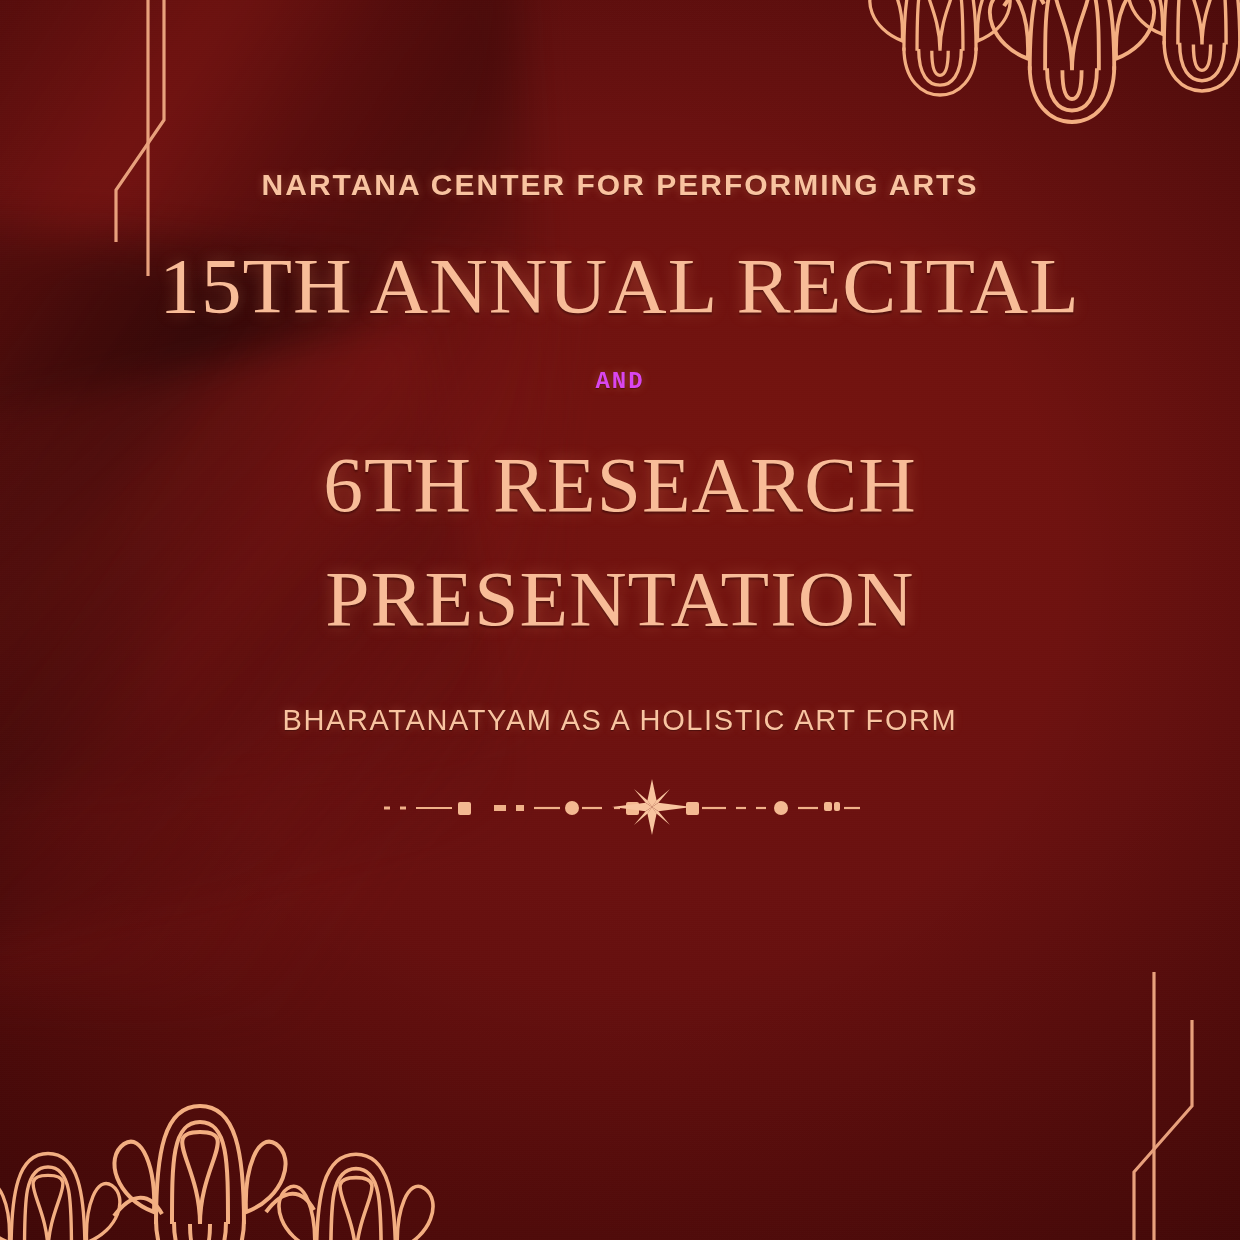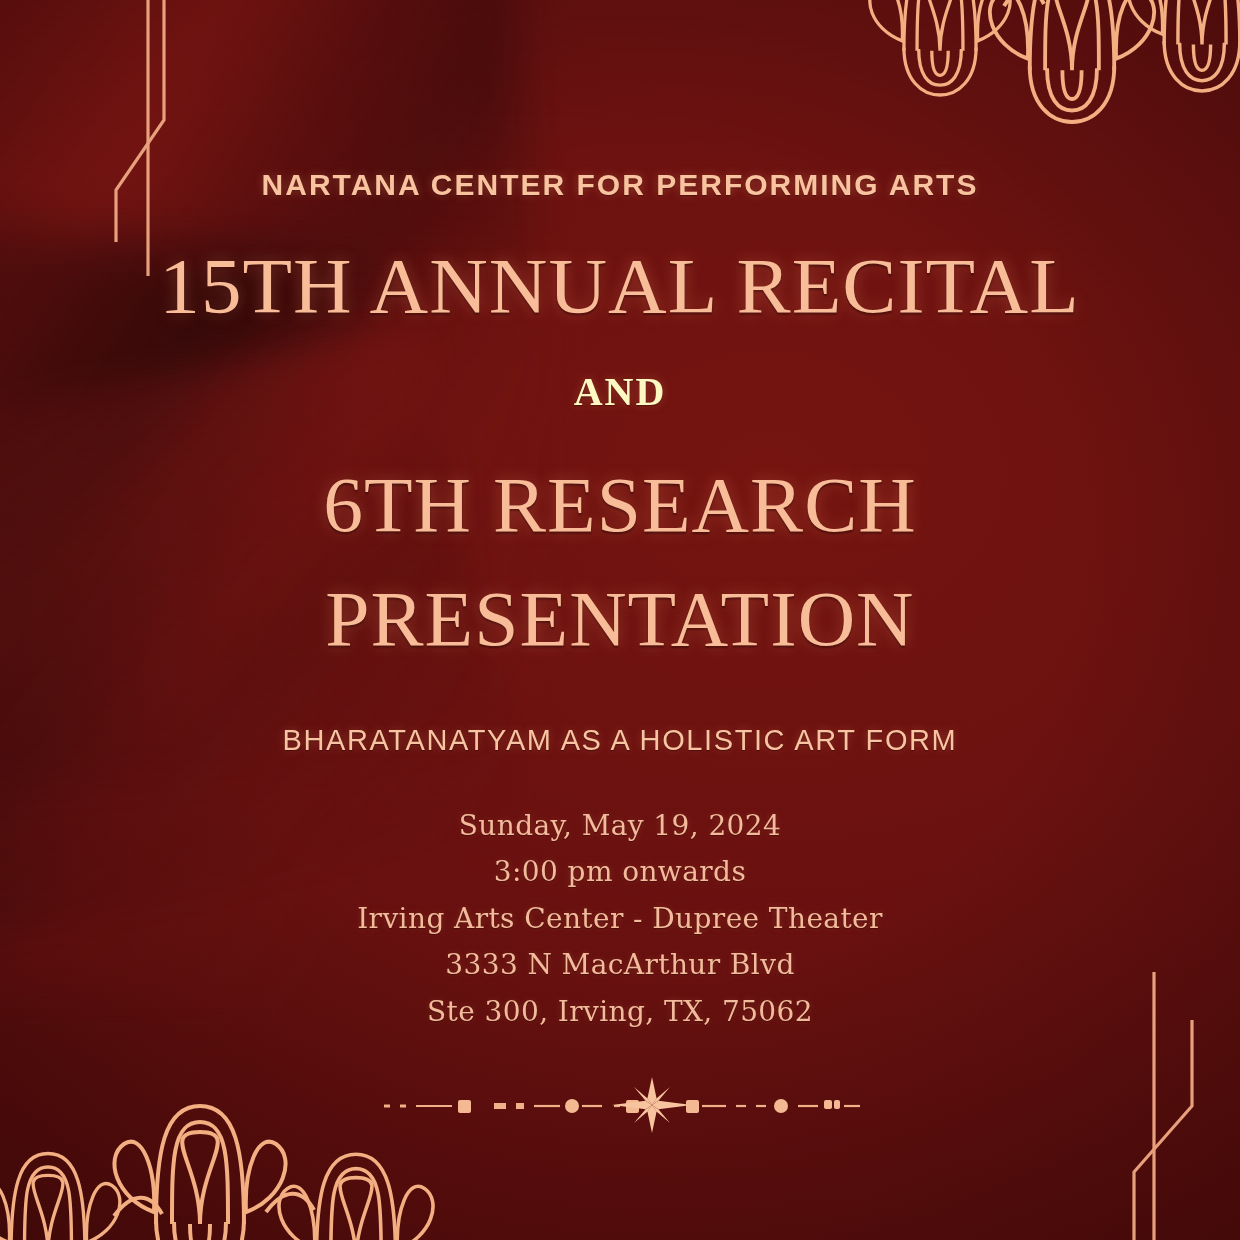--- a/index.html
+++ b/index.html
@@ -113,25 +113,25 @@
     text-shadow: 0 0 16px rgba(255,160,110,0.30), 0 2px 2px rgba(55,5,5,0.75);
     line-height: 1.08;
   }
   .headline-1 {
     margin-top: 42px;
     font-size: 78px;
     transform: scaleX(1.04);
   }
   .conj {
     margin-top: 40px;
-    font-family: Liberation Serif, serif;
+    font-family: Liberation Mono, monospace;
     font-weight: 700;
-    font-size: 40px;
+    font-size: 24px;
     letter-spacing: 2px;
-    color: #fef9c3;
+    color: #d946ef;
     text-shadow: 0 0 10px rgba(255,170,120,0.26), 0 1px 1px rgba(60,6,6,0.8);
   }
   .headline-2 {
     margin-top: 48px;
     font-size: 78px;
     transform: scaleX(1.02);
   }
   .headline-2 .ln { display: block; }
   .headline-2 .ln + .ln { margin-top: 30px; }
 
@@ -248,27 +248,20 @@
 
     <div class="conj">AND</div>
 
     <div class="headline headline-2">
       <span class="ln">6TH RESEARCH</span>
       <span class="ln">PRESENTATION</span>
     </div>
 
     <div class="subtitle">BHARATANATYAM AS A HOLISTIC ART FORM</div>
 
-    <div class="details">
-      <span class="dl">Sunday, May 19, 2024</span>
-      <span class="dl">3:00 pm onwards</span>
-      <span class="dl">Irving Arts Center - Dupree Theater</span>
-      <span class="dl">3333 N MacArthur Blvd</span>
-      <span class="dl">Ste 300, Irving, TX, 75062</span>
-    </div>
 
     <svg class="divider" viewBox="0 0 492 60">
       <g stroke="#f0b189" stroke-width="3" stroke-linecap="butt">
 
         <line x1="10" y1="31" x2="16" y2="31"></line>
         <line x1="26" y1="31" x2="32" y2="31"></line>
         <line x1="42" y1="31" x2="78" y2="31" stroke-width="2.2"></line>
         <line x1="120" y1="31" x2="132" y2="31" stroke-width="6"></line>
         <line x1="142" y1="31" x2="150" y2="31" stroke-width="6"></line>
         <line x1="160" y1="31" x2="186" y2="31" stroke-width="2.2"></line>

